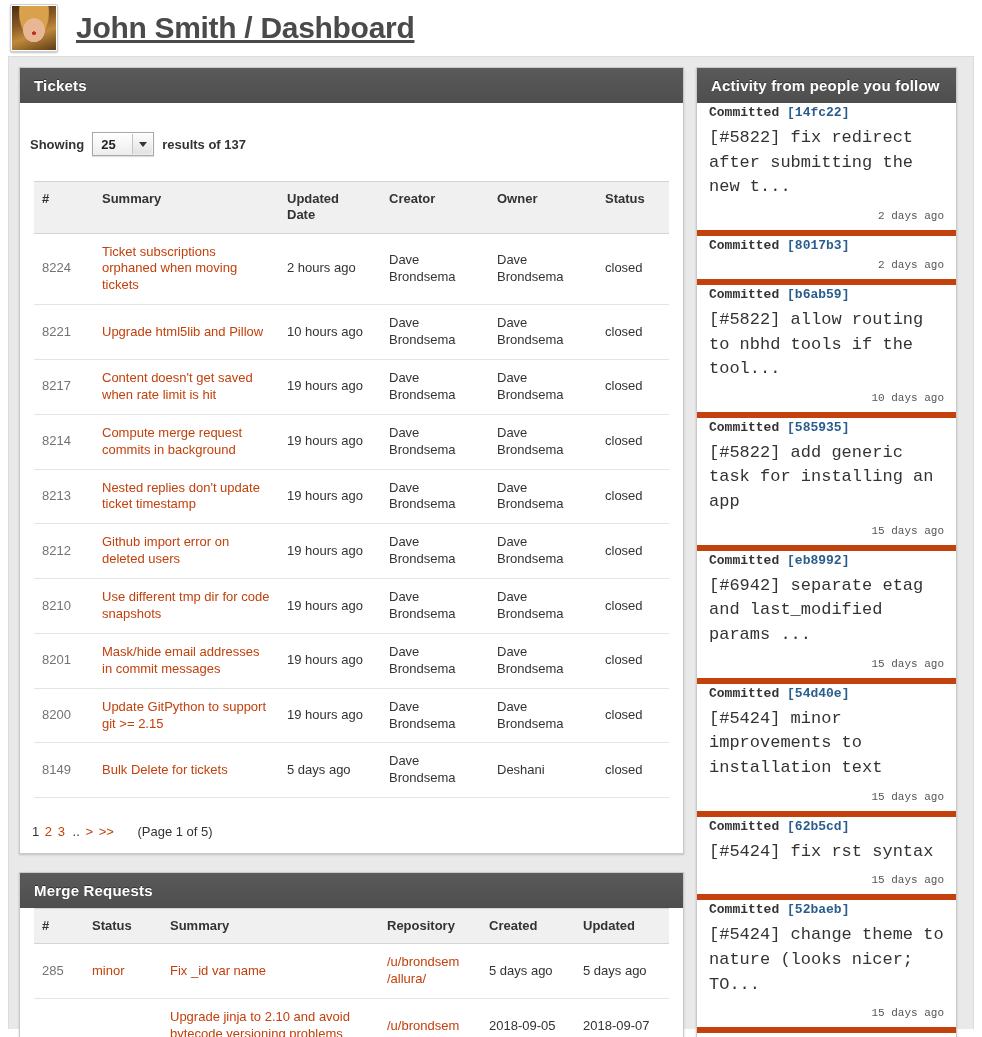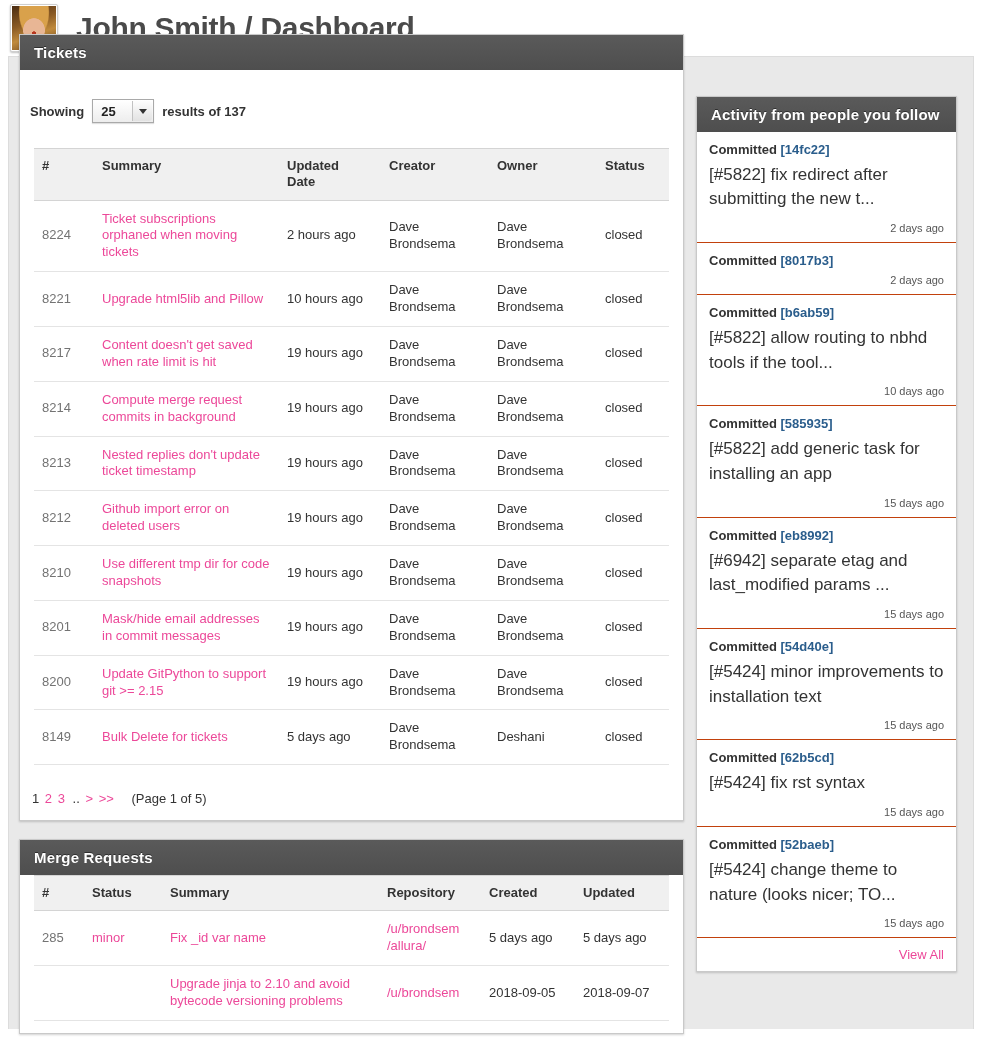--- a/index.html
+++ b/index.html
@@ -62,21 +62,21 @@
   .content-wrap {
     margin: 0 8px;
     background: #e9e9e9;
     border: 1px solid #dcdcdc;
     border-bottom: none;
     padding: 10px;
     box-sizing: border-box;
     width: 966px;
     height: 973px;
     display: flex;
-    align-items: center;
+    align-items: flex-start;
     gap: 12px;
   }
   .col-main { width: 665px; flex: 0 0 auto; }
   .col-side { width: 261px; flex: 0 0 auto; }
 
   
   .panel {
     background: #fff;
     border: 1px solid #c9c9c9;
     box-shadow: 0 1px 2px rgba(0,0,0,.18);
@@ -160,21 +160,21 @@
   }
   table.grid tbody td {
     border-bottom: 1px solid #e4e4e4;
     padding: 10px 8px;
     vertical-align: middle;
     line-height: 1.3;
     color: #333;
   }
   table.grid tbody tr:last-child td { border-bottom: 1px solid #e4e4e4; }
   a, .lnk {
-    color: #ec4899;
+    color: #c2410c;
     text-decoration: none;
     cursor: pointer;
   }
   .num { color: #737373; }
   td.c-num { width: 44px; padding-left: 12px; }
   td.c-date, th.c-date { width: 86px; }
   td.c-person, th.c-person { width: 92px; }
   td.c-status, th.c-status { width: 56px; }
 
   
@@ -186,27 +186,28 @@
 
   
   .pager {
     padding: 14px 12px 14px 12px;
     font-size: 13px;
     color: #333;
   }
   .pager .pg { margin-right: 2px; }
   .pager .cur { color: #333; }
   .pager .dots { color: #333; margin: 0 2px; }
-  .pager .pagelabel { margin-left: 12px; color: #333; }
+  .pager .pagelabel { margin-left: 18px; color: #333; }
 
   
   .activity-list { }
   .activity-item {
-    border-bottom: 1px solid #c2410c;
-    padding: 10px 12px 6px 12px;
+    border-bottom: 6px solid #c2410c;
+    padding: 2px 12px 6px 12px;
+    font-family: Liberation Mono, monospace;
   }
   .activity-title {
     font-weight: bold;
     font-size: 13px;
     color: #333;
     margin-bottom: 6px;
   }
   .activity-title .hash { color: #2a5d8c; }
   .activity-text {
     font-size: 17px;

